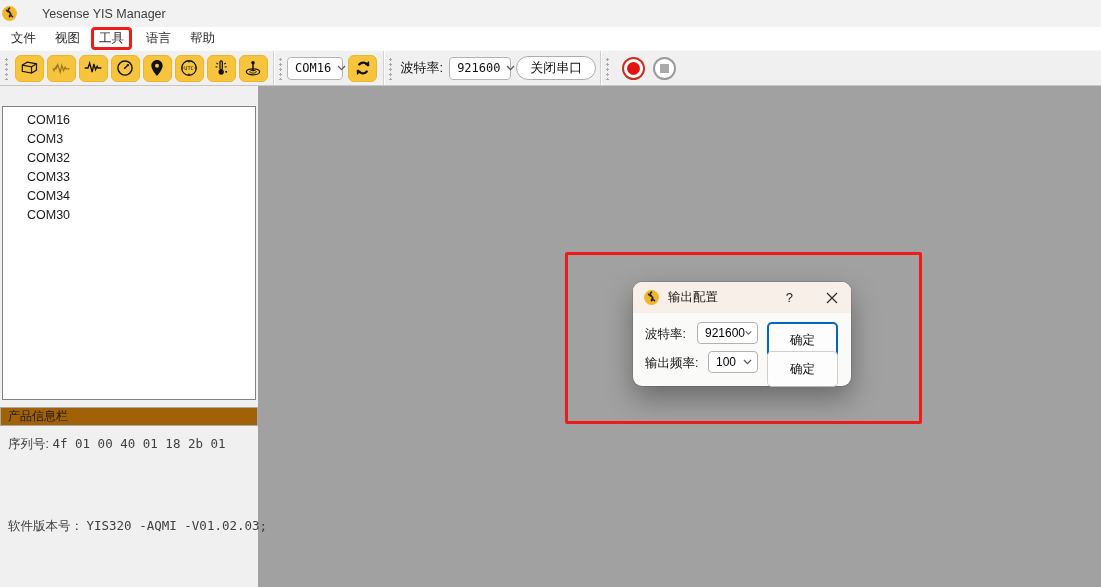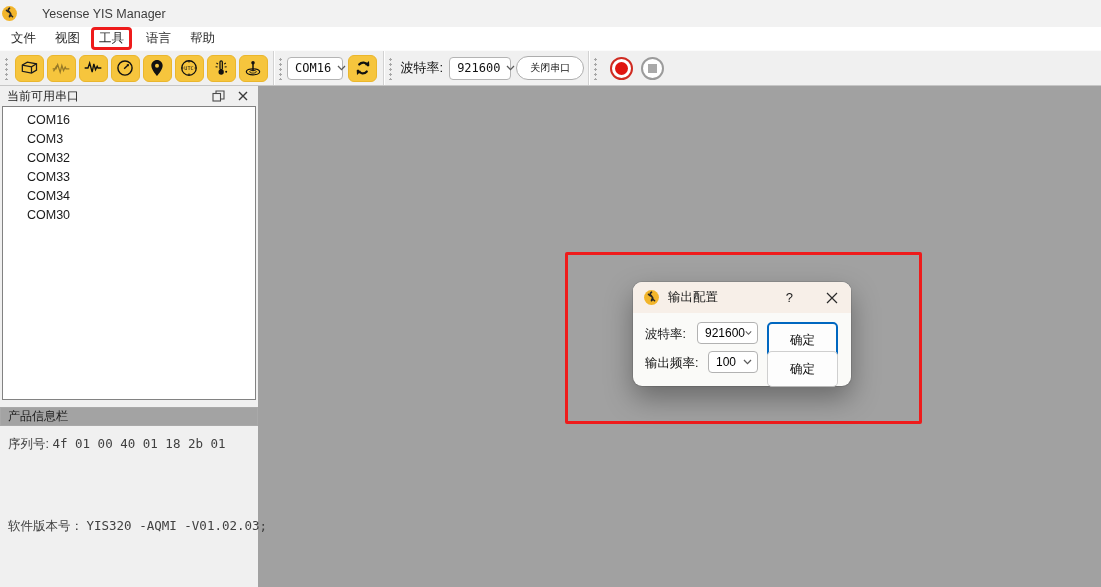--- a/index.html
+++ b/index.html
@@ -30,38 +30,38 @@
           border-radius:6px; display:flex; align-items:center; justify-content:center; flex:none; }
   .ybtn svg { width:20px; height:20px; }
   .dim { opacity:0.5; }
   .combo { height:23px; background:#ffffff; border:1px solid #b4b4b4; border-radius:4px;
            display:flex; align-items:center; justify-content:space-between;
            padding:0 6px 0 7px; font-size:12px; color:#111; flex:none; }
   .combo .chev { flex:none; margin-left:6px; }
   .mono { font-family:"DejaVu Sans Mono", monospace; }
   .tb-label { font-size:13px; color:#111; margin:0 6px 0 4px; flex:none; }
   .btn-plain { height:24px; padding:0 13px; background:#ffffff; border:1px solid #adadad;
-               border-radius:12px; font-size:10px; color:#111; margin-left:5px;
+               border-radius:12px; font-size:13px; color:#111; margin-left:5px;
                display:flex; align-items:center; flex:none; }
   .circle-btn { width:23px; height:23px; border-radius:50%; background:#ffffff; margin-left:8px;
                 display:flex; align-items:center; justify-content:center; flex:none; }
   .rec-btn { border:2px solid #cf2b21; }
   .rec-dot { width:13px; height:13px; border-radius:50%; background:#e01510; }
   .stop-btn { border:2px solid #9b9b9b; }
   .stop-sq { width:9px; height:9px; background:#a9a9a9; }
 
   
   .dock { position:absolute; top:86px; left:0; width:258px; bottom:0; background:#f0f0f0; }
   .dock-header { height:20px; display:flex; align-items:center; padding:0 7px; font-size:12px; color:#1d1d1d; }
   .dock-header .flex { flex:1; }
   .dock-icon { width:16px; height:13px; margin-left:9px; display:flex; align-items:center; justify-content:center; }
   .port-list { position:absolute; top:20px; left:2px; right:2px; height:294px; background:#ffffff;
                border:1px solid #828282; padding-top:4px; font-size:12.5px; color:#1a1a1a; overflow:hidden; }
   .port-item { line-height:19px; padding-left:24px; }
-  .pi-header { position:absolute; top:321px; left:0; width:258px; height:19px; background:#a3a3a3;
+  .pi-header { position:absolute; top:321px; left:0; width:258px; height:19px; background:#a16207;
                border:1px solid #a9a9a9; display:flex; align-items:center; padding:0 7px;
                font-size:12px; color:#1a1a1a; }
   .pi-line { position:absolute; left:8px; font-size:12.5px; color:#404040; white-space:nowrap; }
   .pi-serial { top:350px; }
   .pi-version { top:432px; }
   .pi-line .mono { font-size:12.5px; }
 
   
   .anno { position:absolute; border:3px solid #ee1b1b; border-radius:2px; pointer-events:none; }
   .anno-dialog { left:565px; top:252px; width:357px; height:172px; }
@@ -197,35 +197,20 @@
 
     <div class="circle-btn rec-btn">
       <div class="rec-dot"></div>
     </div>
     <div class="circle-btn stop-btn">
       <div class="stop-sq"></div>
     </div>
   </div>
 
   <div class="dock">
-    <div class="dock-header">
-      <span>当前可用串口</span>
-      <span class="flex"></span>
-      <span class="dock-icon">
-        <svg width="13" height="12" viewBox="0 0 13 12">
-          <rect x="1" y="3.5" width="7.5" height="7.5" fill="none" stroke="#4a4a4a" stroke-width="1.1"></rect>
-          <path d="M4 3.5 V1 h8 v8 h-3.5" fill="none" stroke="#4a4a4a" stroke-width="1.1"></path>
-        </svg>
-      </span>
-      <span class="dock-icon">
-        <svg width="10" height="10" viewBox="0 0 10 10">
-          <path d="M1 1 L9 9 M9 1 L1 9" stroke="#3a3a3a" stroke-width="1.4"></path>
-        </svg>
-      </span>
-    </div>
     <div class="port-list">
       <div class="port-item">COM16</div>
       <div class="port-item">COM3</div>
       <div class="port-item">COM32</div>
       <div class="port-item">COM33</div>
       <div class="port-item">COM34</div>
       <div class="port-item">COM30</div>
     </div>
     <div class="pi-header">产品信息栏</div>
     <div class="pi-line pi-serial">

